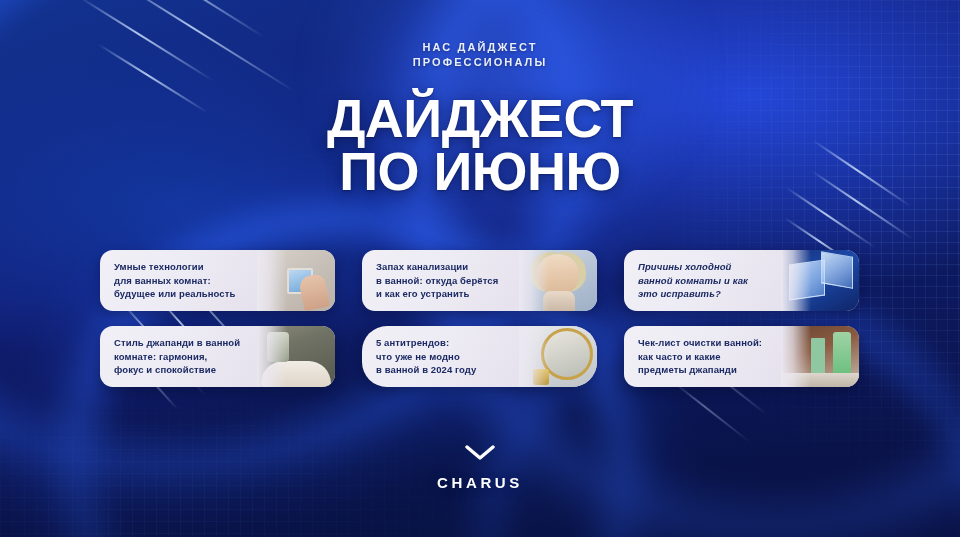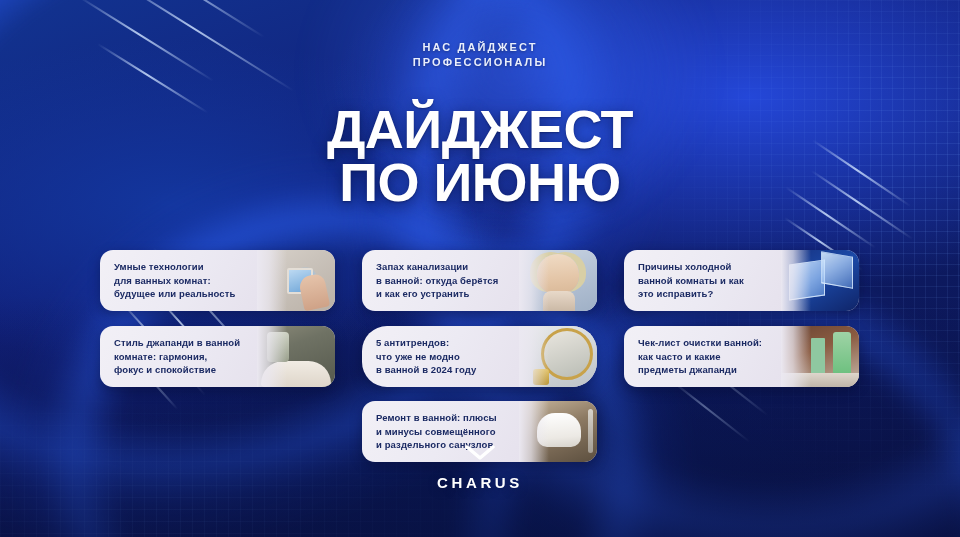--- a/index.html
+++ b/index.html
@@ -164,21 +164,21 @@
   }
   .eyebrow {
     color: #e9eefc;
     font-size: 11px;
     font-weight: bold;
     letter-spacing: 2.1px;
     line-height: 15px;
     text-shadow: 0 1px 3px rgba(0,0,0,0.35);
   }
   .title {
-    margin-top: 33px;
+    margin-top: 22px;
     color: #ffffff;
     font-size: 54px;
     font-weight: bold;
     line-height: 53px;
     letter-spacing: -0.5px;
     text-shadow: 0 3px 14px rgba(5,15,60,0.55), 0 1px 2px rgba(10,20,70,0.5);
   }
 
   
   .cards {
@@ -453,21 +453,21 @@
 
     <div class="card" style="left:362px; top:207px;">
       <div class="card-text">Запах канализации
 в ванной: откуда берётся
 и как его устранить</div>
       <div class="card-thumb">
         <div class="ph ph-smell"></div>
       </div>
     </div>
 
-    <div class="card" style="left:624px; top:207px;">
+    <div class="card" style="left:624px; top:207px;font-style:italic;">
       <div class="card-text">Причины холодной
 ванной комнаты и как
 это исправить?</div>
       <div class="card-thumb">
         <div class="ph ph-ice"></div>
       </div>
     </div>
 
     <div class="card" style="left:100px; top:283px;">
       <div class="card-text">Стиль джапанди в ванной
@@ -489,28 +489,20 @@
 
     <div class="card" style="left:624px; top:283px;">
       <div class="card-text">Чек-лист очистки ванной:
 как часто и какие
 предметы джапанди</div>
       <div class="card-thumb">
         <div class="ph ph-checklist"></div>
       </div>
     </div>
 
-    <div class="card" style="left:362px; top:358px;">
-      <div class="card-text">Ремонт в ванной: плюсы
-и минусы совмещённого
-и раздельного санузлов</div>
-      <div class="card-thumb">
-        <div class="ph ph-remont"></div>
-      </div>
-    </div>
 
   </div>
 
   <div class="footer">
     <svg class="chevron" width="30" height="15" viewBox="0 0 30 15">
       <path d="M2 2 L15 13 L28 2" fill="none" stroke="#ffffff" stroke-width="3.4" stroke-linecap="round" stroke-linejoin="round"></path>
     </svg>
     <div class="brand">CHARUS</div>
   </div>
 

